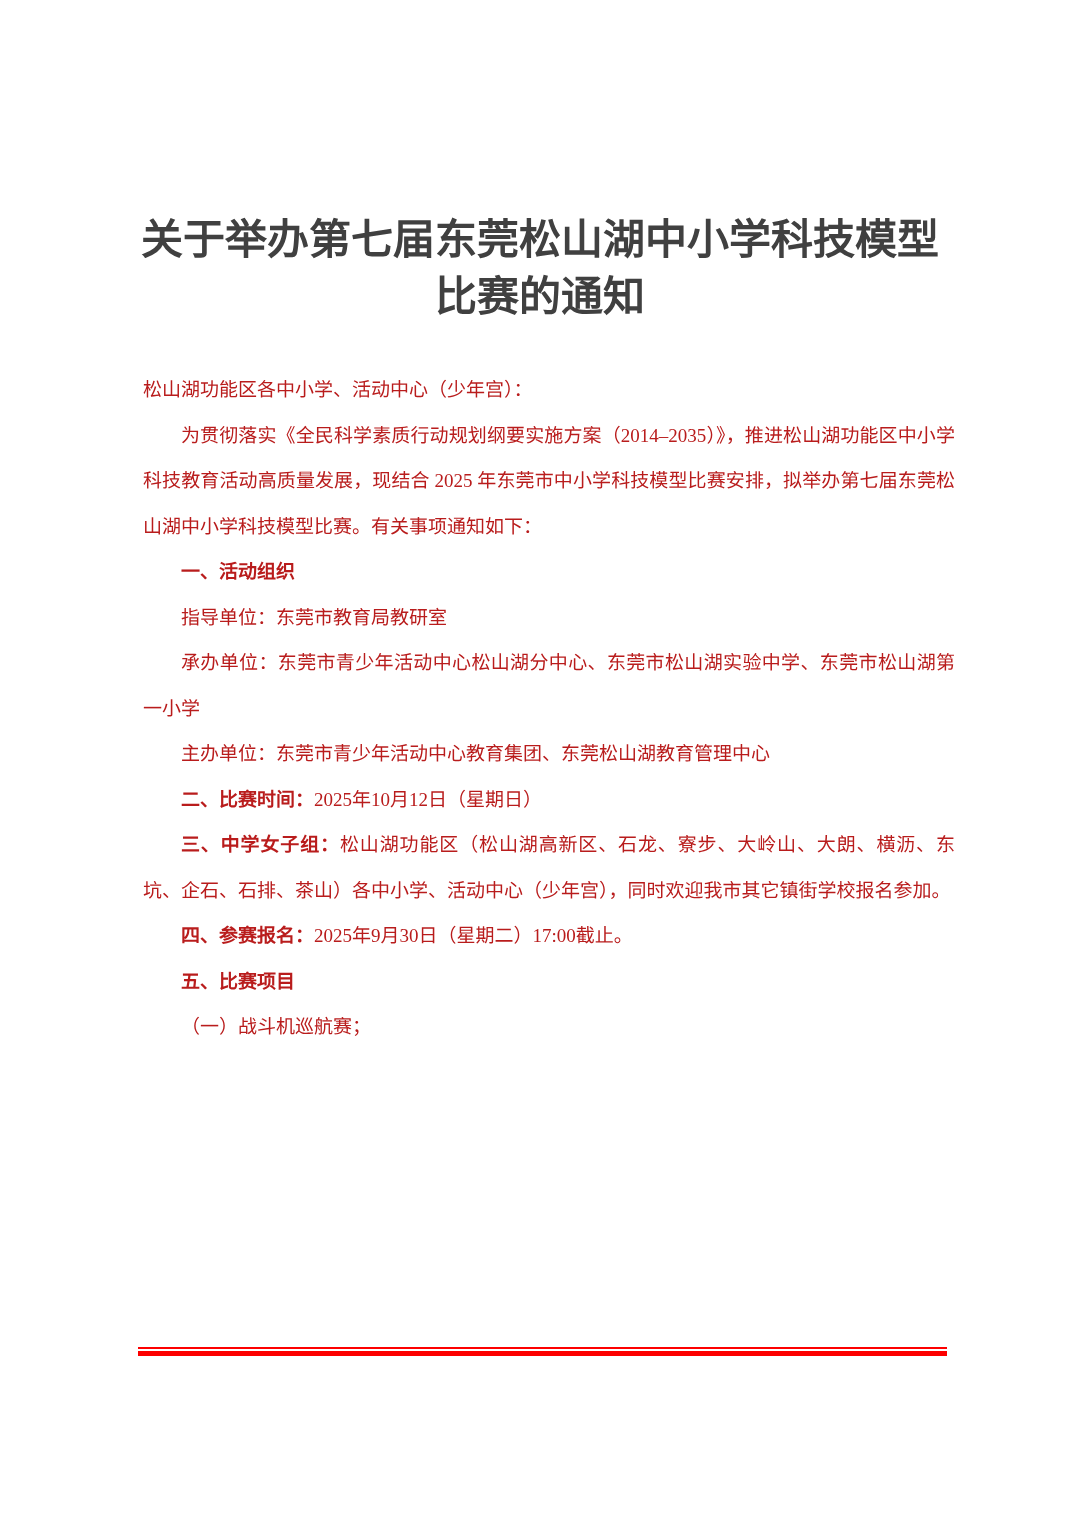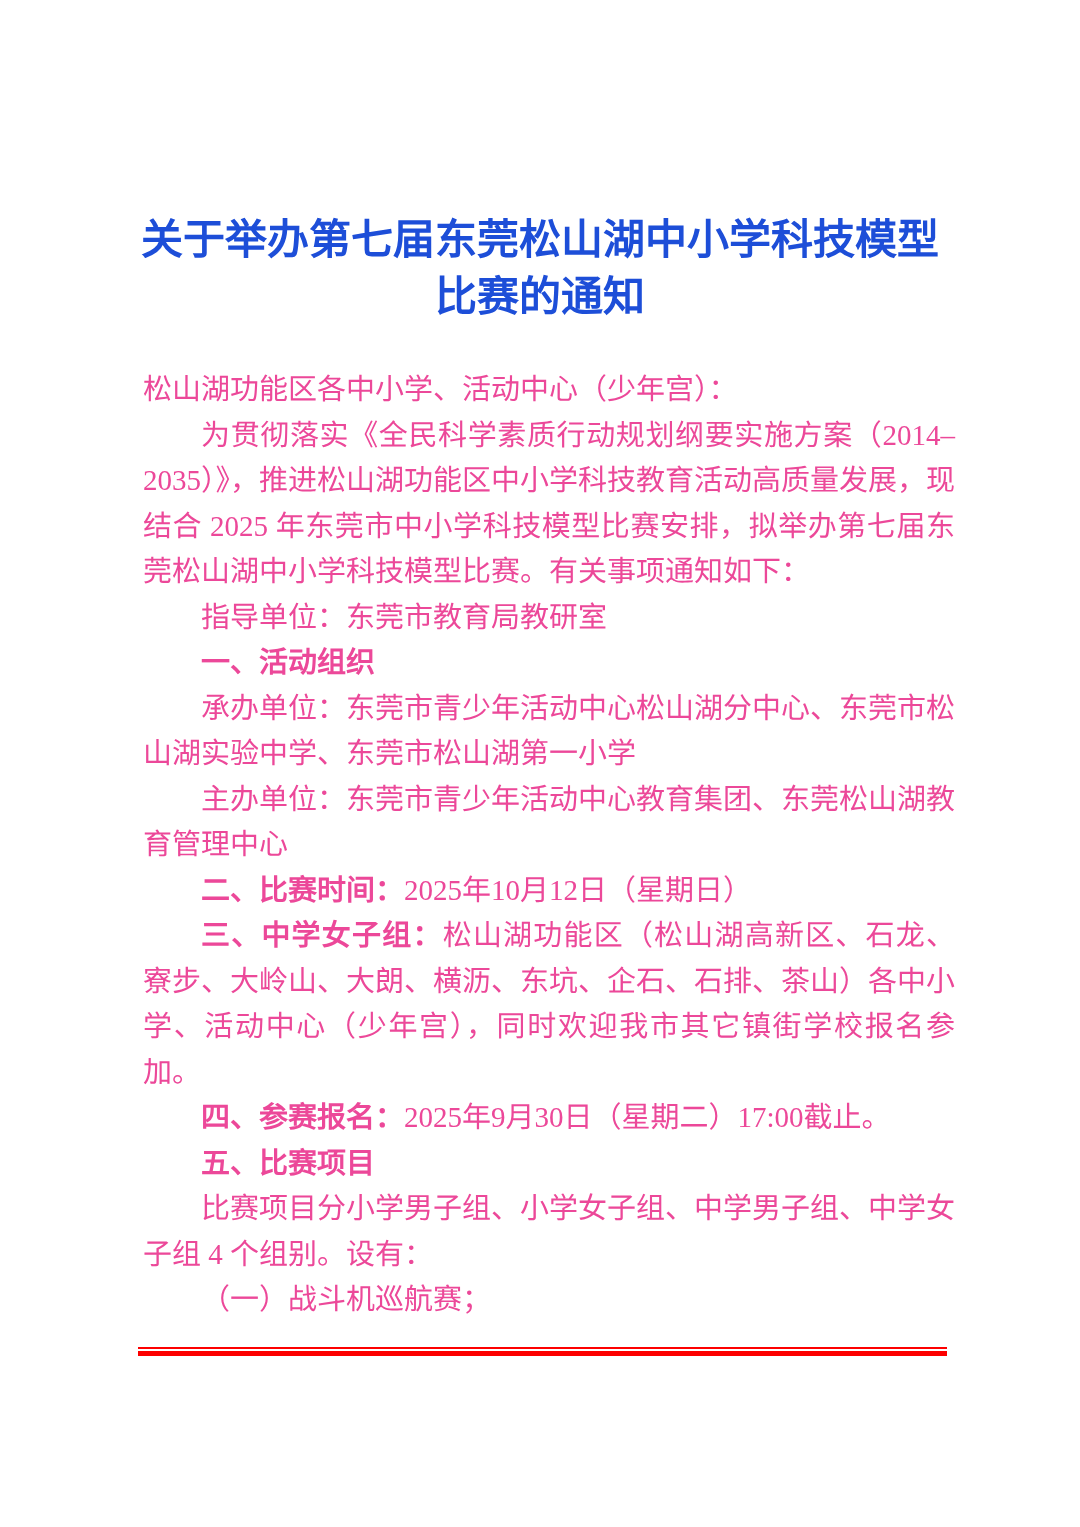--- a/index.html
+++ b/index.html
@@ -19,32 +19,32 @@
     position: absolute;
     left: 134px;
     top: 212px;
     width: 812px;
     margin: 0;
     font-family: "Liberation Serif", "DejaVu Serif", serif;
     font-weight: 700;
     font-size: 42px;
     line-height: 57px;
     text-align: center;
-    color: #1d4ed8;
+    color: #404040;
   }
   .doc-body {
     position: absolute;
     left: 143px;
     top: 367px;
     width: 812px;
     font-family: "Liberation Serif", "DejaVu Serif", serif;
-    font-size: 29px;
+    font-size: 19px;
     line-height: 45.5px;
     text-align: justify;
-    color: #ec4899;
+    color: #b91c1c;
   }
   .doc-body p.para {
     margin: 0;
     padding: 0;
   }
   .doc-body p.indent {
     text-indent: 2em;
   }
   .run-body, .run-url {
     font-family: "Liberation Serif", "DejaVu Serif", serif;
@@ -70,29 +70,28 @@
 </style>
 </head>
 <body>
 
 <div class="page">
   <h1 class="doc-title">关于举办第七届东莞松山湖中小学科技模型比赛的通知</h1>
 
   <div class="doc-body" id="doc-body">
       <p class="para"><span class="run-body">松山湖功能区各中小学、活动中心（少年宫）：</span></p>
       <p class="para indent"><span class="run-body">为贯彻落实《全民科学素质行动规划纲要实施方案（2014–2035）》，推进松山湖功能区中小学科技教育活动高质量发展，现结合 2025 年东莞市中小学科技模型比赛安排，拟举办第七届东莞松山湖中小学科技模型比赛。有关事项通知如下：</span></p>
+      <p class="para indent"><span class="run-heading">一、活动组织</span></p>
       <p class="para indent"><span class="run-body">指导单位：东莞市教育局教研室</span></p>
-      <p class="para indent"><span class="run-heading">一、活动组织</span></p>
       <p class="para indent"><span class="run-body">承办单位：东莞市青少年活动中心松山湖分中心、东莞市松山湖实验中学、东莞市松山湖第一小学</span></p>
       <p class="para indent"><span class="run-body">主办单位：东莞市青少年活动中心教育集团、东莞松山湖教育管理中心</span></p>
       <p class="para indent"><span class="run-heading">二、比赛时间：</span><span class="run-body">2025年10月12日（星期日）</span></p>
       <p class="para indent"><span class="run-heading">三、中学女子组：</span><span class="run-body">松山湖功能区（松山湖高新区、石龙、寮步、大岭山、大朗、横沥、东坑、企石、石排、茶山）各中小学、活动中心（少年宫），同时欢迎我市其它镇街学校报名参加。</span></p>
       <p class="para indent"><span class="run-heading">四、参赛报名：</span><span class="run-body">2025年9月30日（星期二）17:00截止。</span></p>
       <p class="para indent"><span class="run-heading">五、比赛项目</span></p>
-      <p class="para indent"><span class="run-body">比赛项目分小学男子组、小学女子组、中学男子组、中学女子组 4 个组别。设有：</span></p>
       <p class="para indent"><span class="run-body">（一）战斗机巡航赛；</span></p>
     </div>
 
   <div class="red-rule">
     <div class="rule-thin" style="background: rgb(253, 0, 0);"></div>
     <div class="rule-thick" style="background: rgb(253, 0, 0);"></div>
   </div>
 </div>
 
 </body></html>

